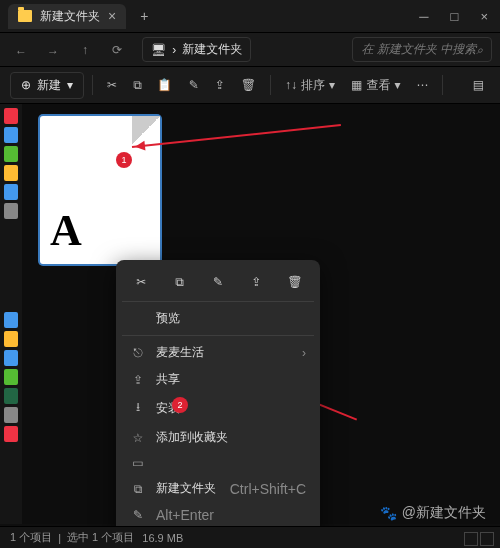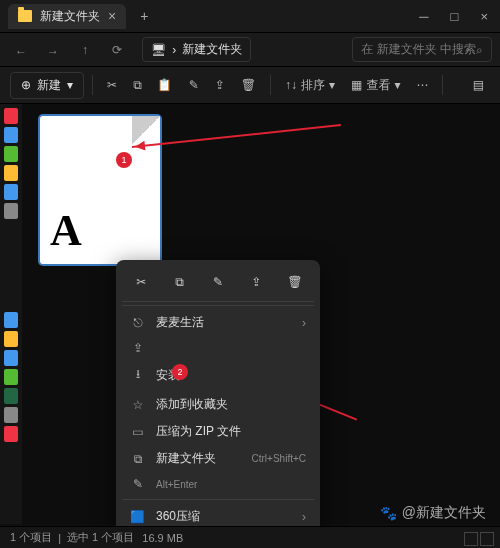--- a/index.html
+++ b/index.html
@@ -8,41 +8,41 @@
   .folder-ic { width:14px; height:12px; background:#ffcc4d; border-radius:1px; position:relative; }
   .folder-ic:before { content:""; position:absolute; top:-3px; left:0; width:6px; height:3px; background:#ffcc4d; border-radius:1px 1px 0 0; }
   .tab { display:flex; align-items:center; gap:8px; background:#2c2c2c; padding:4px 10px; border-radius:6px 6px 0 0; }
   .tab-x { color:#aaa; cursor:pointer; font-size:14px; }
   .wc { margin-left:auto; display:flex; gap:14px; color:#aaa; font-size:13px; }
   .wc span { cursor:pointer; padding:2px 4px; }
   .addr { height:34px; background:#1a1a1a; display:flex; align-items:center; padding:0 8px; gap:6px; border-top:1px solid #000; }
   .ibtn { width:26px; height:26px; display:flex; align-items:center; justify-content:center; color:#888; border-radius:4px; cursor:pointer; }
   .crumb { display:flex; align-items:center; gap:6px; flex:1; padding:0 6px; }
   .crumb-box { border:1px solid #333; border-radius:4px; padding:3px 8px; display:flex; align-items:center; gap:6px; }
-  .search { width:140px; border:1px solid #333; border-radius:4px; padding:3px 8px; color:#777; display:flex; align-items:center; justify-content:center; }
+  .search { width:140px; border:1px solid #333; border-radius:4px; padding:3px 8px; color:#777; display:flex; align-items:center; justify-content:flex-end;font-style:italic; }
   .toolbar { height:38px; background:#1a1a1a; display:flex; align-items:center; padding:0 10px; gap:4px; border-top:1px solid #000; border-bottom:1px solid #000; }
   .newbtn { background:#1a1a1a; border:1px solid #333; padding:4px 10px; border-radius:4px; display:flex; align-items:center; gap:6px; cursor:pointer; }
   .sep { width:1px; height:20px; background:#333; margin:0 4px; }
   .tbtn { padding:4px 6px; display:flex; align-items:center; gap:4px; color:#bbb; cursor:pointer; border-radius:3px; }
   .main { display:flex; height:420px; }
   .side { width:22px; background:#151515; display:flex; flex-direction:column; gap:3px; padding-top:4px; }
   .sd { height:16px; margin:0 4px; border-radius:2px; }
   .content { flex:1; position:relative; background:#0d0d0d; padding:12px 18px; }
   .file { width:120px; height:148px; background:#fff; border-radius:3px; position:relative; box-shadow:0 0 0 2px #3a7abd; }
   .file-ear { position:absolute; top:0; right:0; width:28px; height:28px; background:linear-gradient(135deg,#ccc 50%,#fff 50%); }
   .file-txt { position:absolute; bottom:8px; left:10px; font-size:44px; color:#000; font-family:"Times New Roman",serif; font-weight:bold; }
   .badge { position:absolute; width:16px; height:16px; background:#d23; color:#fff; border-radius:50%; display:flex; align-items:center; justify-content:center; font-size:9px; }
   .ctx { position:absolute; top:156px; left:94px; width:204px; background:#2b2b2b; border-radius:8px; padding:6px; box-shadow:0 6px 24px rgba(0,0,0,.6); }
   .ctx-row { display:flex; gap:8px; padding:4px; justify-content:space-around; }
   .ctx-row .ic { width:28px; height:24px; display:flex; align-items:center; justify-content:center; color:#ccc; cursor:pointer; border-radius:4px; }
   .ctx hr { border:none; border-top:1px solid #3e3e3e; margin:3px 0; }
   .mi { display:flex; align-items:center; padding:5px 8px; gap:10px; color:#ddd; border-radius:4px; cursor:pointer; position:relative; }
   .mi .ic { width:16px; text-align:center; color:#aaa; font-size:12px; }
   .mi .lbl { flex:1; font-size:12px; }
-  .mi .kb { color:#888; font-size:10px; }
+  .mi .kb { color:#888; font-size:14px; }
   .mi .chev { color:#888; }
   .arrow { position:absolute; height:2px; background:#d23; transform-origin:left center; }
   .arrow:before { content:""; position:absolute; left:-2px; top:-4px; border:5px solid transparent; border-right:10px solid #d23; }
   .status { position:absolute; bottom:0; left:0; right:0; height:22px; background:#161616; display:flex; align-items:center; padding:4px 10px; border-top:1px solid #000; font-size:11px; color:#999; }
   .watermark { position:absolute; bottom:26px; right:14px; color:#aaa; font-size:14px; display:flex; align-items:center; gap:4px; }
   .vbtns { position:absolute; bottom:2px; right:6px; display:flex; gap:2px; }
   .vbtns span { width:14px; height:14px; border:1px solid #444; display:block; }
 </style>
 </head>
 <body>
@@ -139,41 +139,45 @@
 
     <div class="ctx">
       <div class="ctx-row">
         <div class="ic">✂</div>
         <div class="ic">⧉</div>
         <div class="ic">✎</div>
         <div class="ic">⇪</div>
         <div class="ic">🗑</div>
       </div>
       <hr>
+      <div class="mi">
+          <span class="ic"></span>
+          <span class="lbl">预览</span>
+        </div>
       <hr>
       <div class="mi">
           <span class="ic">⎋</span>
           <span class="lbl">麦麦生活</span>
           <span class="chev">›</span>
         </div>
       <div class="mi">
           <span class="ic">⇪</span>
+          <span class="lbl">共享</span>
         </div>
       <div class="mi">
           <span class="ic">⭳</span>
           <span class="lbl">安装</span>
         <div class="badge" style="position:absolute;left:50px;top:4px">2</div>
       </div>
       <div class="mi">
           <span class="ic">☆</span>
           <span class="lbl">添加到收藏夹</span>
         </div>
       <div class="mi">
           <span class="ic">▭</span>
-          <span class="lbl">压缩为 ZIP 文件</span>
         </div>
       <div class="mi">
           <span class="ic">⧉</span>
           <span class="lbl">新建文件夹</span>
           <span class="kb">Ctrl+Shift+C</span>
         </div>
       <div class="mi">
           <span class="ic">✎</span>
           <span class="kb">Alt+Enter</span>
         </div>

